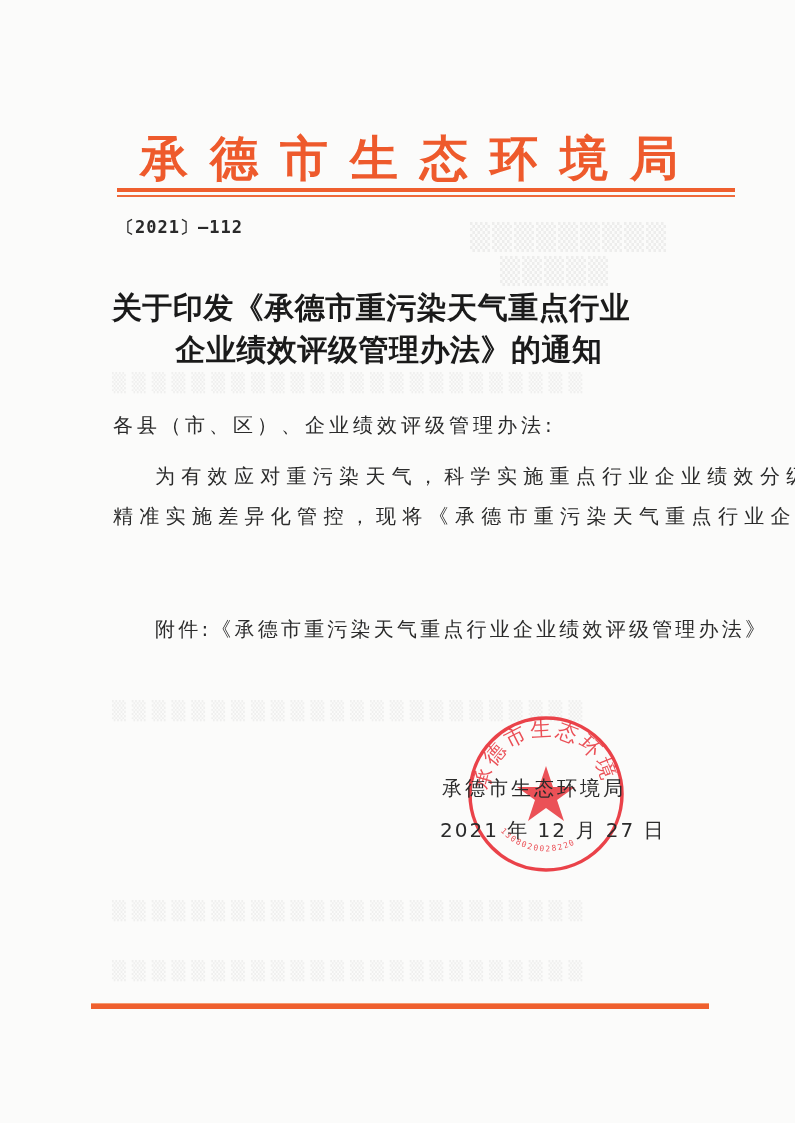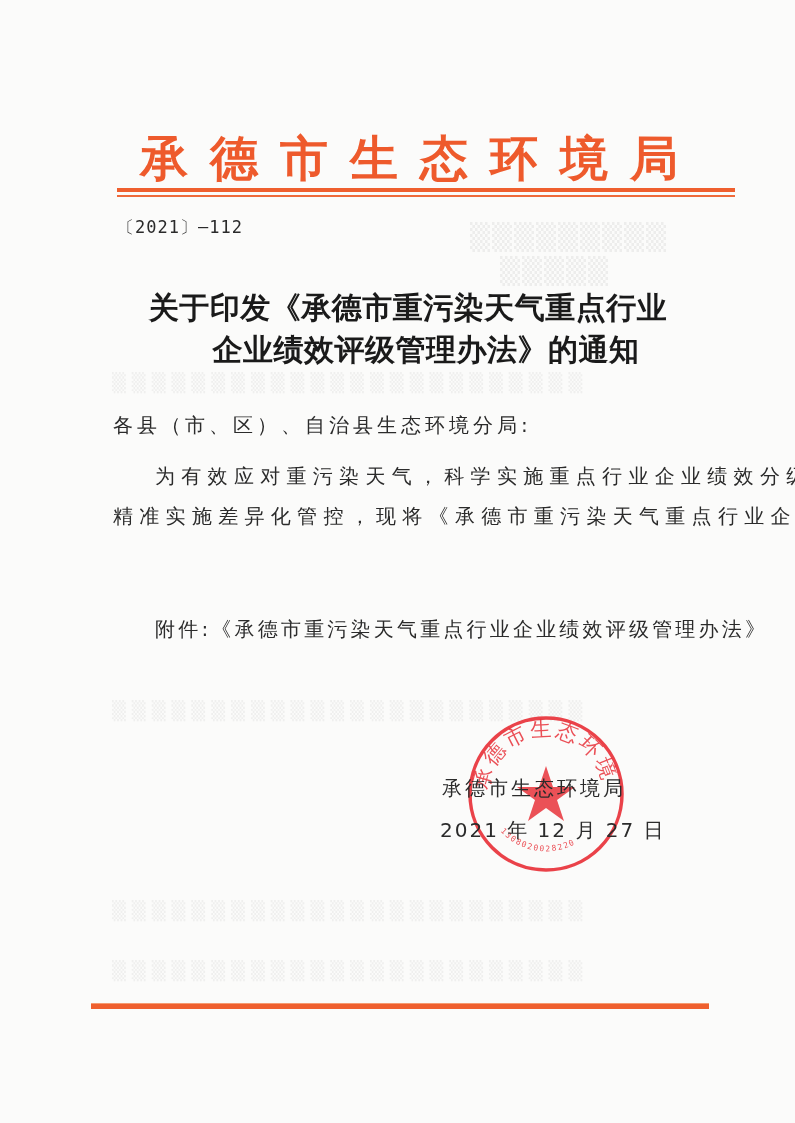--- a/index.html
+++ b/index.html
@@ -18,25 +18,25 @@
 
   .masthead {
     left: 140px; top: 128px; width: 540px;
     font-family: "DejaVu Serif", serif; font-weight: bold;
     font-size: 48px; color: #ee5a2c; letter-spacing: 22px;
     line-height: 60px;
   }
   .rule-top-thick { left: 117px; top: 188px; width: 618px; height: 4px; background: #ef5f2e; }
   .rule-top-thin  { left: 117px; top: 195px; width: 618px; height: 1.5px; background: #ef6a3a; }
 
-  .docno { left: 117px; top: 216px; font-size: 17px; font-family: "DejaVu Sans Mono", "Liberation Mono", monospace; color: #2a2a2a; letter-spacing: 1px; }
+  .docno { left: 117px; top: 216px; font-size: 17px; font-family: "DejaVu Sans Mono", "Liberation Mono", monospace; color: #2a2a2a; letter-spacing: 1px; font-weight: bold; }
 
   .title {
     left: 0; width: 742px; text-align: center;
-    font-weight: bold; font-size: 30px; color: #1a1a1a; letter-spacing: 0.5px; padding-left: 37px;
+    font-weight: bold; font-size: 30px; color: #1a1a1a; letter-spacing: 0.5px;
   }
   .title1 { top: 288px; }
   .title2 { top: 330px; left: 18px; }
 
   .body-text { font-size: 20px; color: #2b2b2b; letter-spacing: 6.3px; font-family: "DejaVu Sans", "Liberation Sans", sans-serif; font-weight: normal; }
   .addressee { left: 113px; top: 412px; letter-spacing: 4px; }
   .para { left: 113px; top: 456px; width: 600px; white-space: normal; line-height: 40px; }
   .para .l { display: block; white-space: nowrap; }
   .para .indent { padding-left: 42px; }
   .attach { left: 155px; top: 616px; letter-spacing: 3.2px; text-align: center; }
@@ -61,21 +61,21 @@
 
   <div class="abs masthead">承德市生态环境局</div>
   <div class="abs rule-top-thick"></div>
   <div class="abs rule-top-thin"></div>
 
   <div class="abs docno">〔2021〕—112</div>
 
   <div class="abs title title1">关于印发《承德市重污染天气重点行业</div>
   <div class="abs title title2">企业绩效评级管理办法》的通知</div>
 
-  <div class="abs body-text addressee">各县（市、区）、自治县生态环境分局:</div>
+  <div class="abs body-text addressee">各县（市、区）、企业绩效评级管理办法:</div>
 
   <div class="abs body-text para">
     <span class="l indent">为有效应对重污染天气，科学实施重点行业企业绩效分级，</span>
     <span class="l">精准实施差异化管控，现将《承德市重污染天气重点行业企业绩</span>
   </div>
 
   <div class="abs body-text attach">附件:《承德市重污染天气重点行业企业绩效评级管理办法》</div>
 
   <svg class="abs stamp" viewBox="0 0 160 160">
     <defs>

